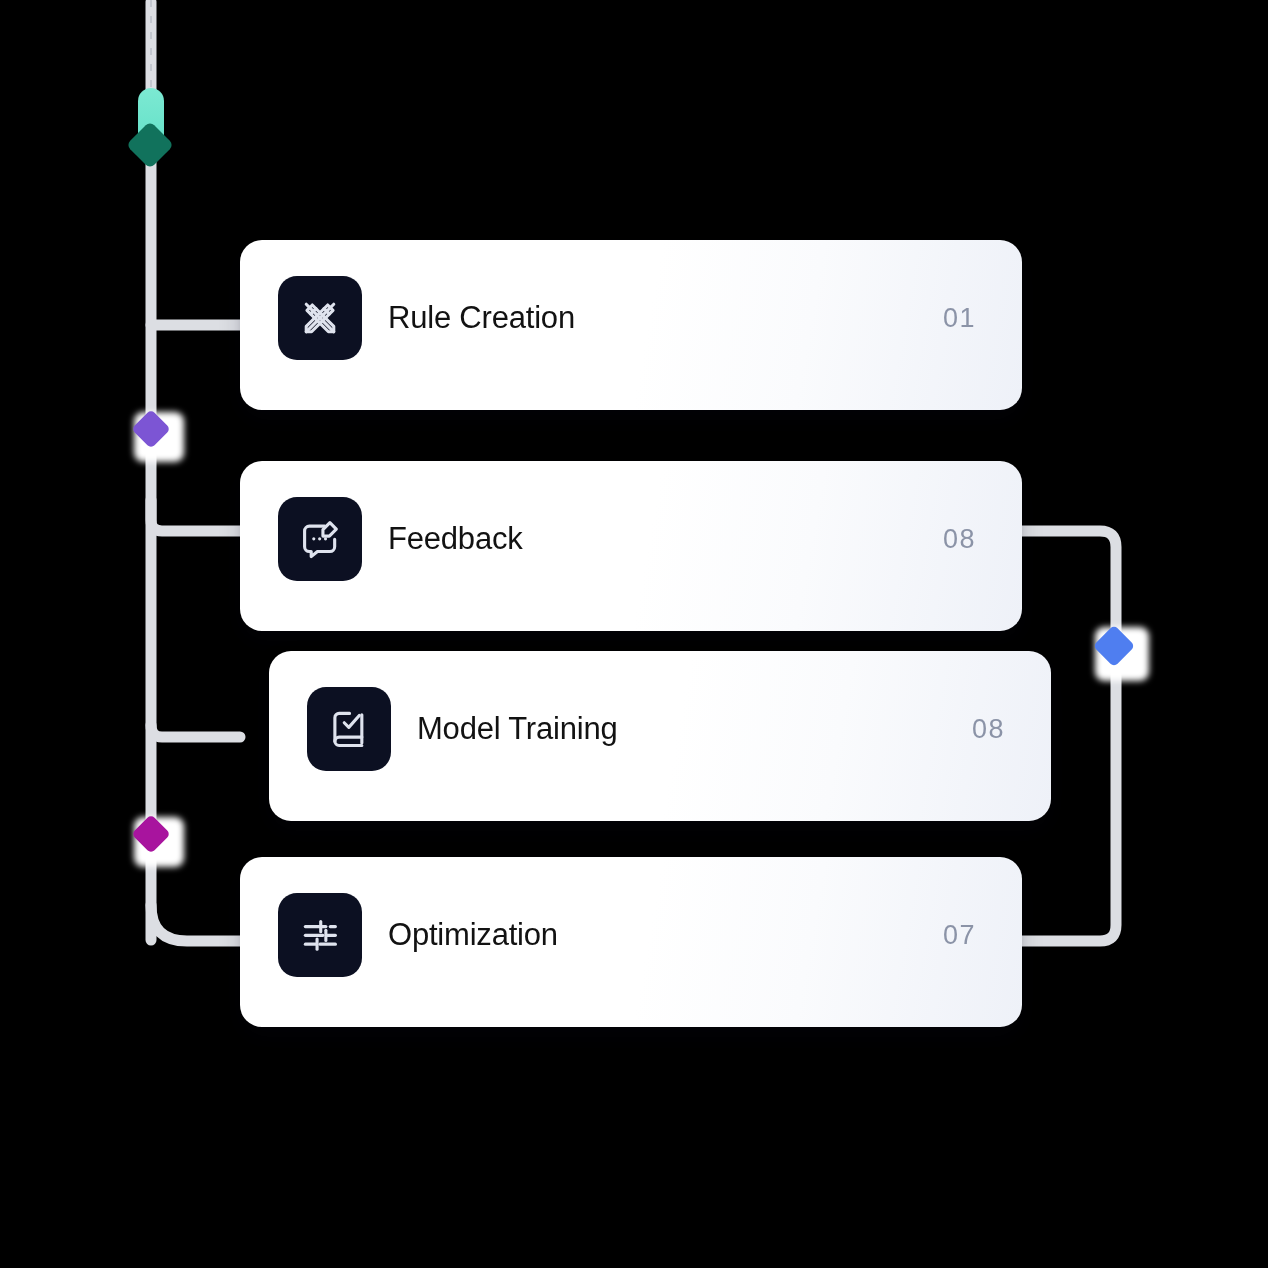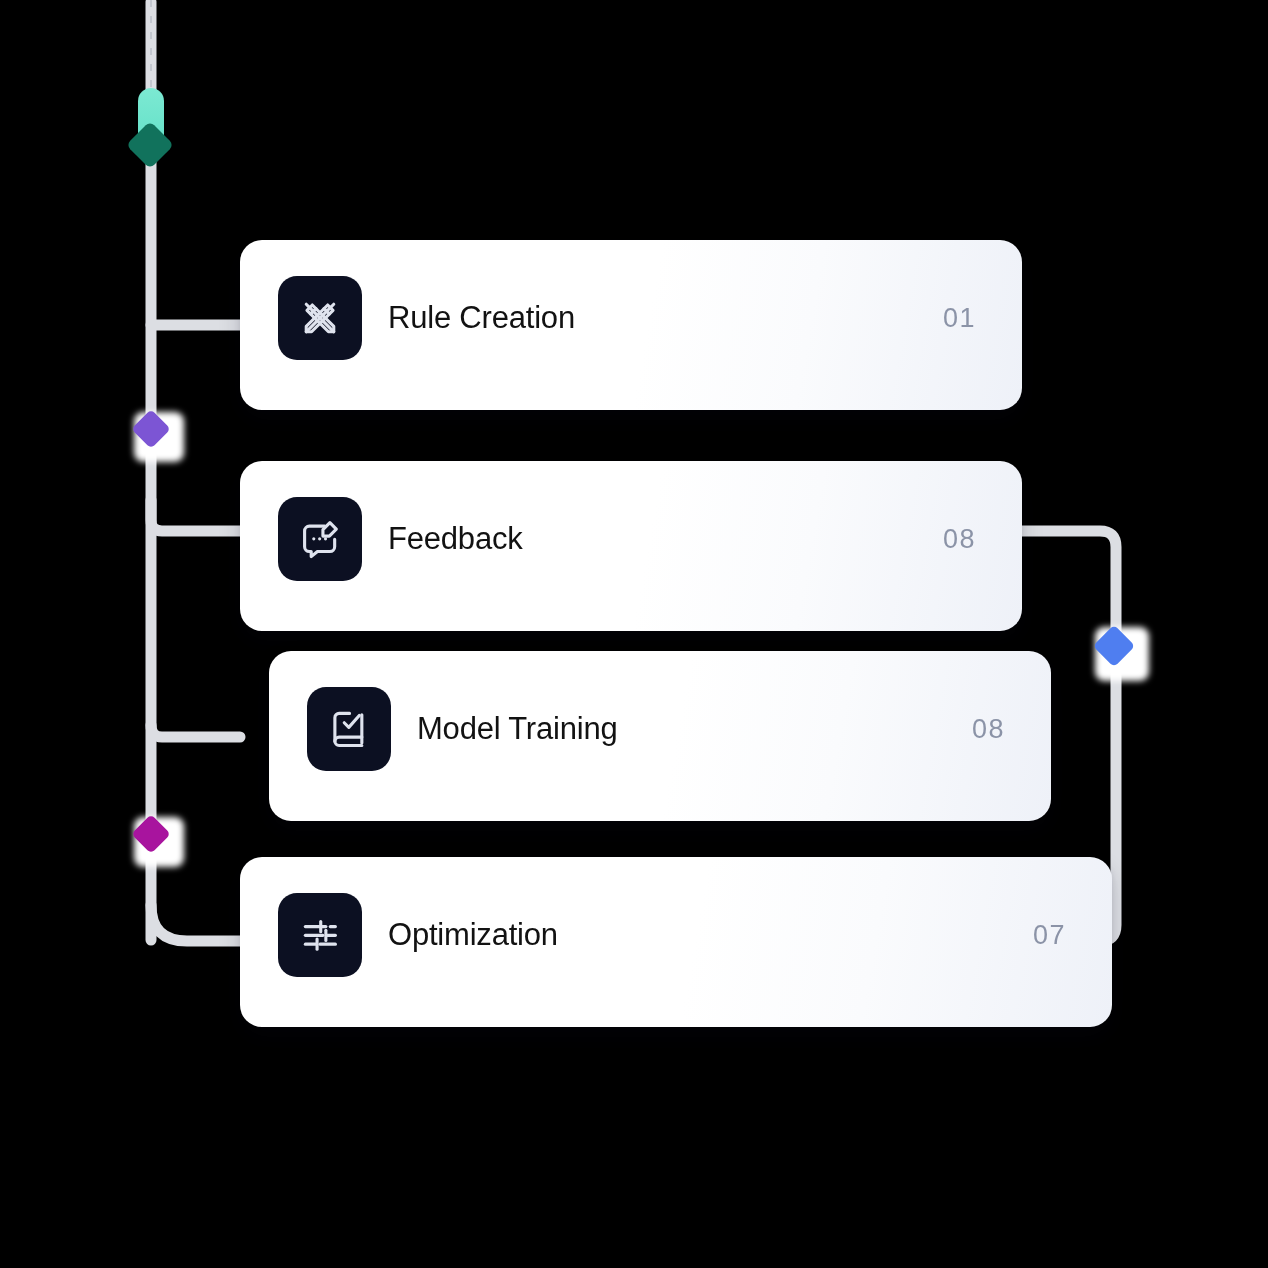--- a/index.html
+++ b/index.html
@@ -49,21 +49,21 @@
       0 10px 22px rgba(10, 14, 35, 0.16),
       0 2px 6px rgba(10, 14, 35, 0.10);
     display: flex;
     align-items: center;
     padding: 0 46px 14px 38px;
   }
 
   .card-1 { left: 240px; top: 240px;  width: 782px; }
   .card-2 { left: 240px; top: 446px;  width: 782px; margin-top: 15px; }
   .card-3 { left: 240px; top: 651px;  width: 782px; margin-left: 29px; }
-  .card-4 { left: 240px; top: 857px;  width: 872px; }
+  .card-4 { left: 240px; top: 857px;  width: 782px; }
 
   .icon-tile {
     width: 84px;
     height: 84px;
     border-radius: 19px;
     background: #0c1022;
     flex: 0 0 auto;
     display: flex;
     align-items: center;
     justify-content: center;

